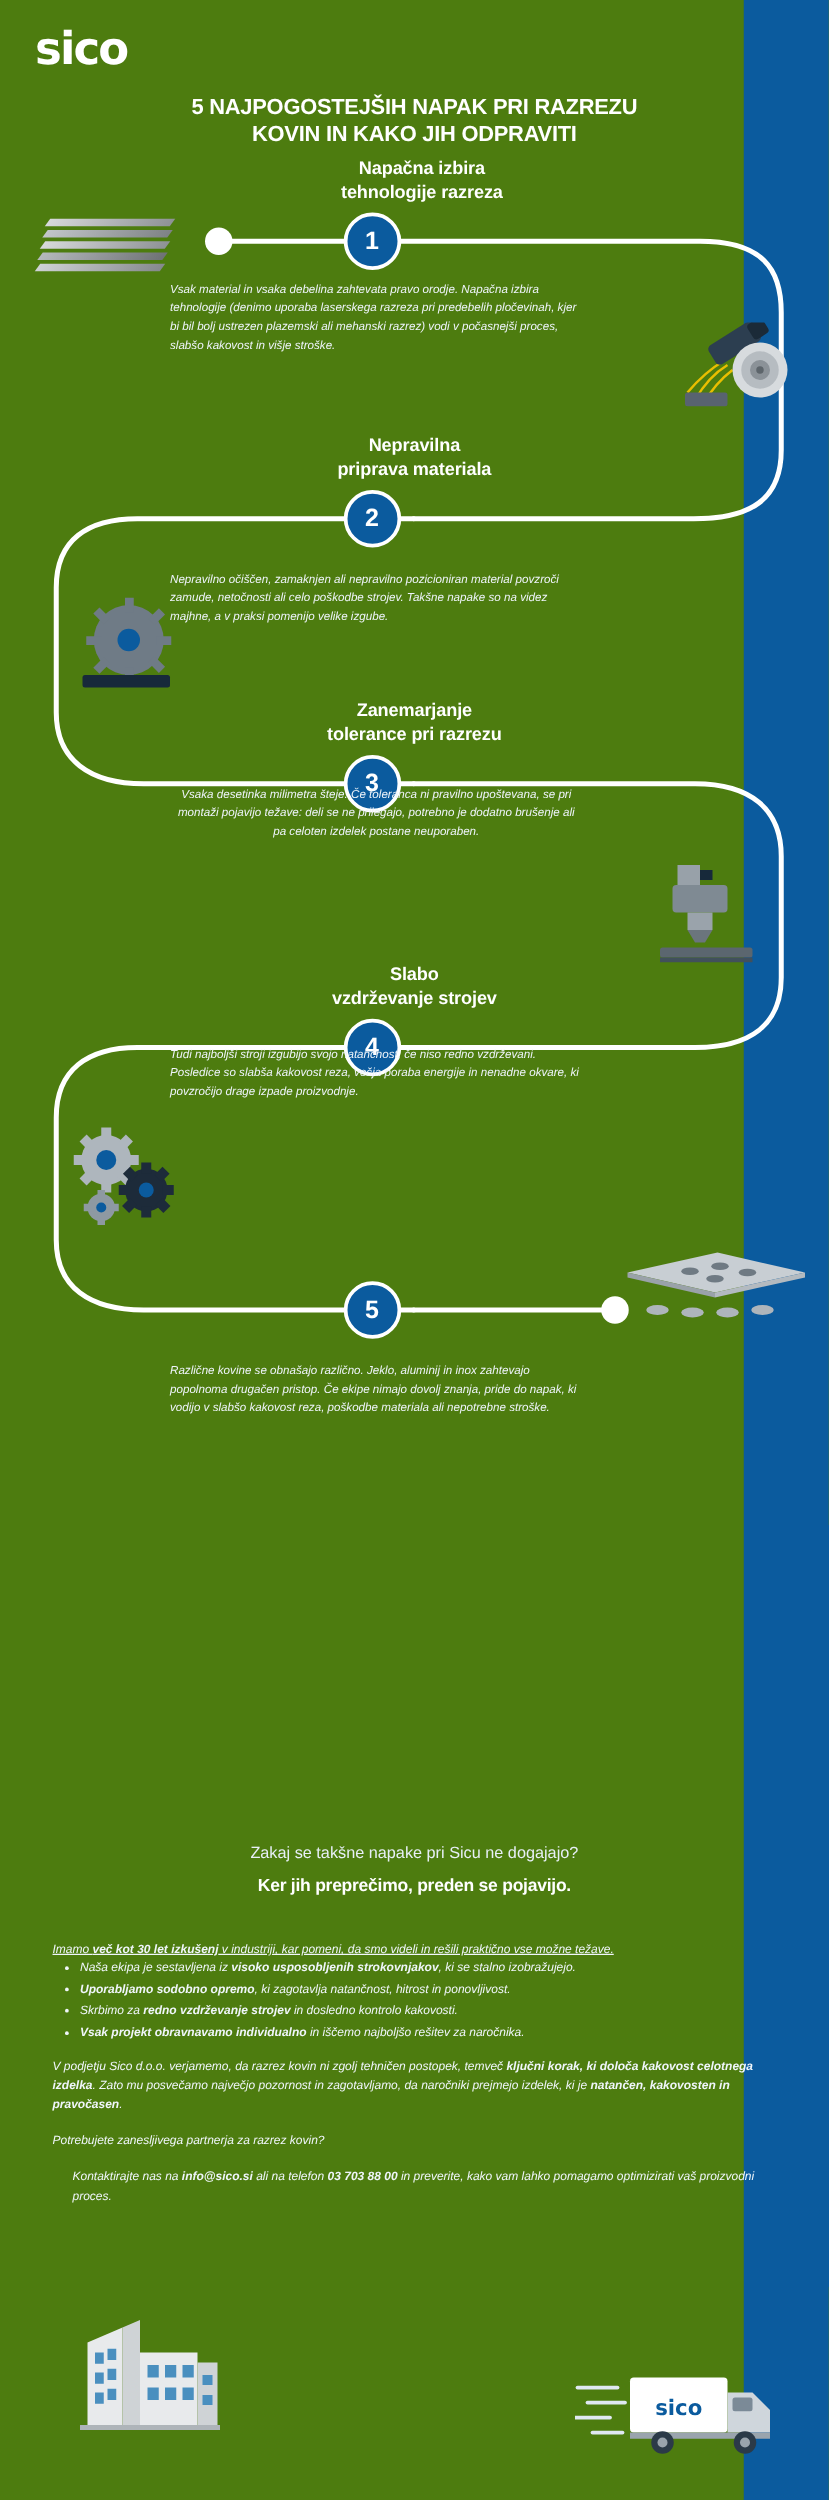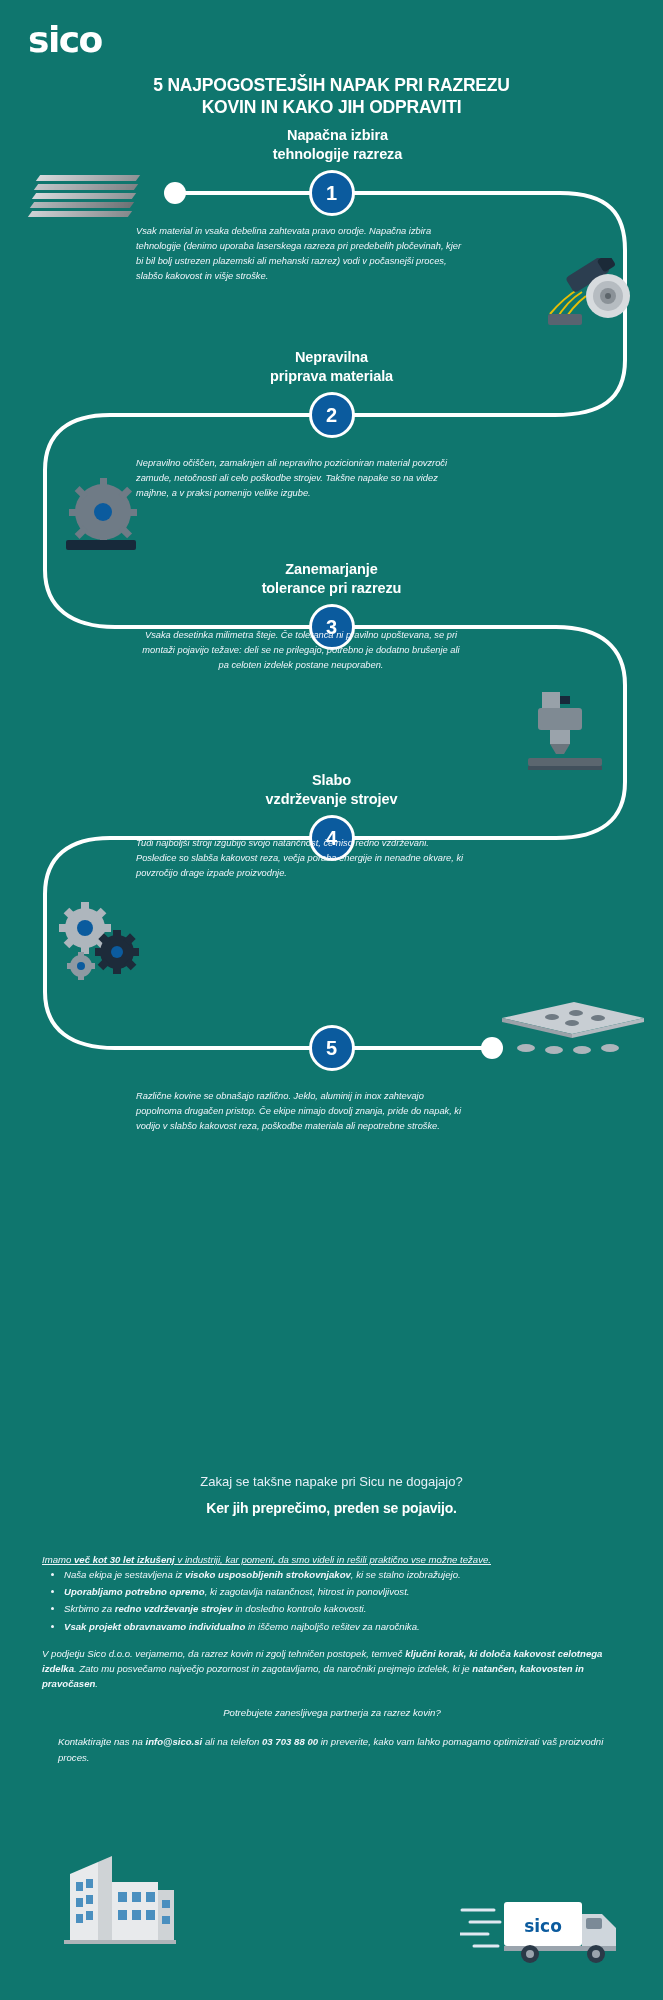--- a/index.html
+++ b/index.html
@@ -7,21 +7,21 @@
   html, body { margin:0; padding:0; }
   body {
     width: 663px;
     height: 2000px;
     background: #0b5b9e;
     font-family: "Liberation Sans", sans-serif;
     color: #ffffff;
     position: relative;
     overflow: hidden;
   }
-  .page { position: relative; width: 663px; height: 2000px; background:#0f766e; }
+  .page { position: relative; width: 595px; height: 2000px; background:#4d7c0f; }
 
   
   .logo {
     position: absolute; left: 28px; top: 22px;
     font-family: "DejaVu Sans", sans-serif;
     font-weight: 700; font-size: 36px; letter-spacing: -1.5px;
     color: #ffffff; line-height: 1;
   }
 
   
@@ -304,35 +304,35 @@
 
     <p style="margin:0 0 0 0;text-decoration:underline;">
       <span>Imamo </span><b>več kot 30 let izkušenj</b><span> v industriji, kar pomeni, da smo videli in rešili praktično vse možne težave.</span>
     </p>
 
     <ul class="bullets">
       <li>
         <span>Naša ekipa je sestavljena iz </span><b>visoko usposobljenih strokovnjakov</b><span>, ki se stalno izobražujejo.</span>
       </li>
       <li>
-        <span></span><b>Uporabljamo potrebno opremo</b><span>, ki zagotavlja natančnost, hitrost in ponovljivost.</span>
+        <span></span><b>Uporabljamo sodobno opremo</b><span>, ki zagotavlja natančnost, hitrost in ponovljivost.</span>
       </li>
       <li>
         <span>Skrbimo za </span><b>redno vzdrževanje strojev</b><span> in dosledno kontrolo kakovosti.</span>
       </li>
       <li>
         <span></span><b>Vsak projekt obravnavamo individualno</b><span> in iščemo najboljšo rešitev za naročnika.</span>
       </li>
     </ul>
 
     <p style="margin:12px 0 0 0;">
       <span>V podjetju Sico d.o.o. verjamemo, da razrez kovin ni zgolj tehničen postopek, temveč </span><b>ključni korak, ki določa kakovost celotnega izdelka</b><span>. Zato mu posvečamo največjo pozornost in zagotavljamo, da naročniki prejmejo izdelek, ki je </span><b>natančen, kakovosten in pravočasen</b><span>.</span>
     </p>
 
-    <p style="margin:14px 0 0 0;text-align:center;">Potrebujete zanesljivega partnerja za razrez kovin?</p>
+    <p style="margin:14px 0 0 0;">Potrebujete zanesljivega partnerja za razrez kovin?</p>
 
     <p style="margin:14px 0 0 16px;">
       <span>Kontaktirajte nas na </span><b>info@sico.si</b><span> ali na telefon </span><b>03 703 88 00</b><span> in preverite, kako vam lahko pomagamo optimizirati vaš proizvodni proces.</span>
     </p>
   </div>
 
   <svg class="factory" viewBox="0 0 130 96" xmlns="http://www.w3.org/2000/svg">
     <polygon points="20,26 48,14 48,92 20,92" fill="#e8eaec"></polygon>
     <polygon points="48,14 62,8 62,92 48,92" fill="#cfd3d6"></polygon>
     <rect x="62" y="34" width="46" height="58" fill="#e8eaec"></rect>

